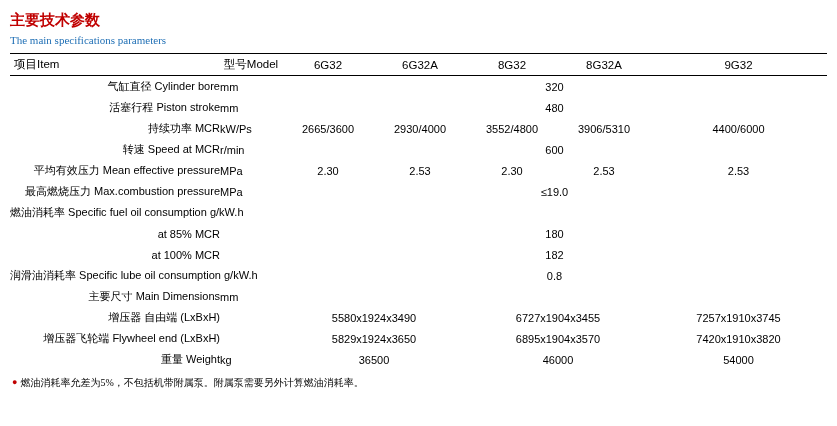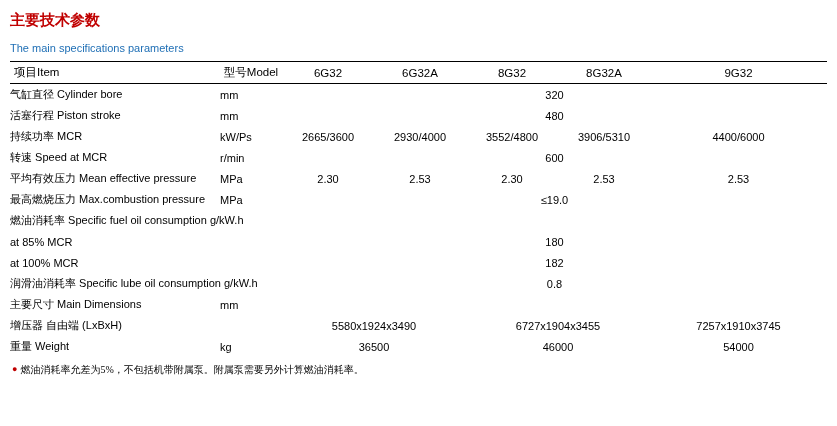--- a/index.html
+++ b/index.html
@@ -25,21 +25,22 @@
     font-size: 15px;
     font-weight: bold;
     color: #c00000;
     line-height: 19px;
     margin: 2px 0 0 0;
   }
   .title-en {
     font-size: 11px;
     color: #1f6fb5;
     line-height: 15px;
-    margin: 12px 0 5px 0;
+    margin: 4px 0 5px 0;
+    font-family: Liberation Serif, serif;
   }
   table.spec {
     border-collapse: collapse;
     width: 817px;
     table-layout: fixed;
     font-size: 11px;
   }
   table.spec td, table.spec th {
     border: 0;
     padding: 0;
@@ -63,21 +64,21 @@
     height: 21px;
     border-bottom: 0.8px solid #c9c9c9;
   }
   .row.noline td {
     border-bottom: 0;
   }
   .lastrow td {
     border-bottom: 1.3px solid #000;
   }
   .label {
-    text-align: left;
+    text-align: right;
     padding-left: 4px;
     white-space: nowrap;
   }
   .unit {
     text-align: left;
     white-space: nowrap;
   }
   .val {
     text-align: center;
   }
@@ -194,20 +195,27 @@
           <td class="unit">mm</td>
           <td class="val" colspan="5"></td>
         </tr>
         <tr class="row noline">
           <td class="label">增压器 自由端   (LxBxH)</td>
           <td class="unit"></td>
           <td class="val" colspan="2">5580x1924x3490</td>
           <td class="val" colspan="2">6727x1904x3455</td>
           <td class="val">7257x1910x3745</td>
         </tr>
+        <tr class="row">
+          <td class="label">增压器飞轮端 Flywheel end (LxBxH)</td>
+          <td class="unit"></td>
+          <td class="val" colspan="2">5829x1924x3650</td>
+          <td class="val" colspan="2">6895x1904x3570</td>
+          <td class="val">7420x1910x3820</td>
+        </tr>
         <tr class="row lastrow">
           <td class="label">重量 Weight</td>
           <td class="unit">kg</td>
           <td class="val" colspan="2">36500</td>
           <td class="val" colspan="2">46000</td>
           <td class="val">54000</td>
         </tr>
       </tbody>
   </table>
 

